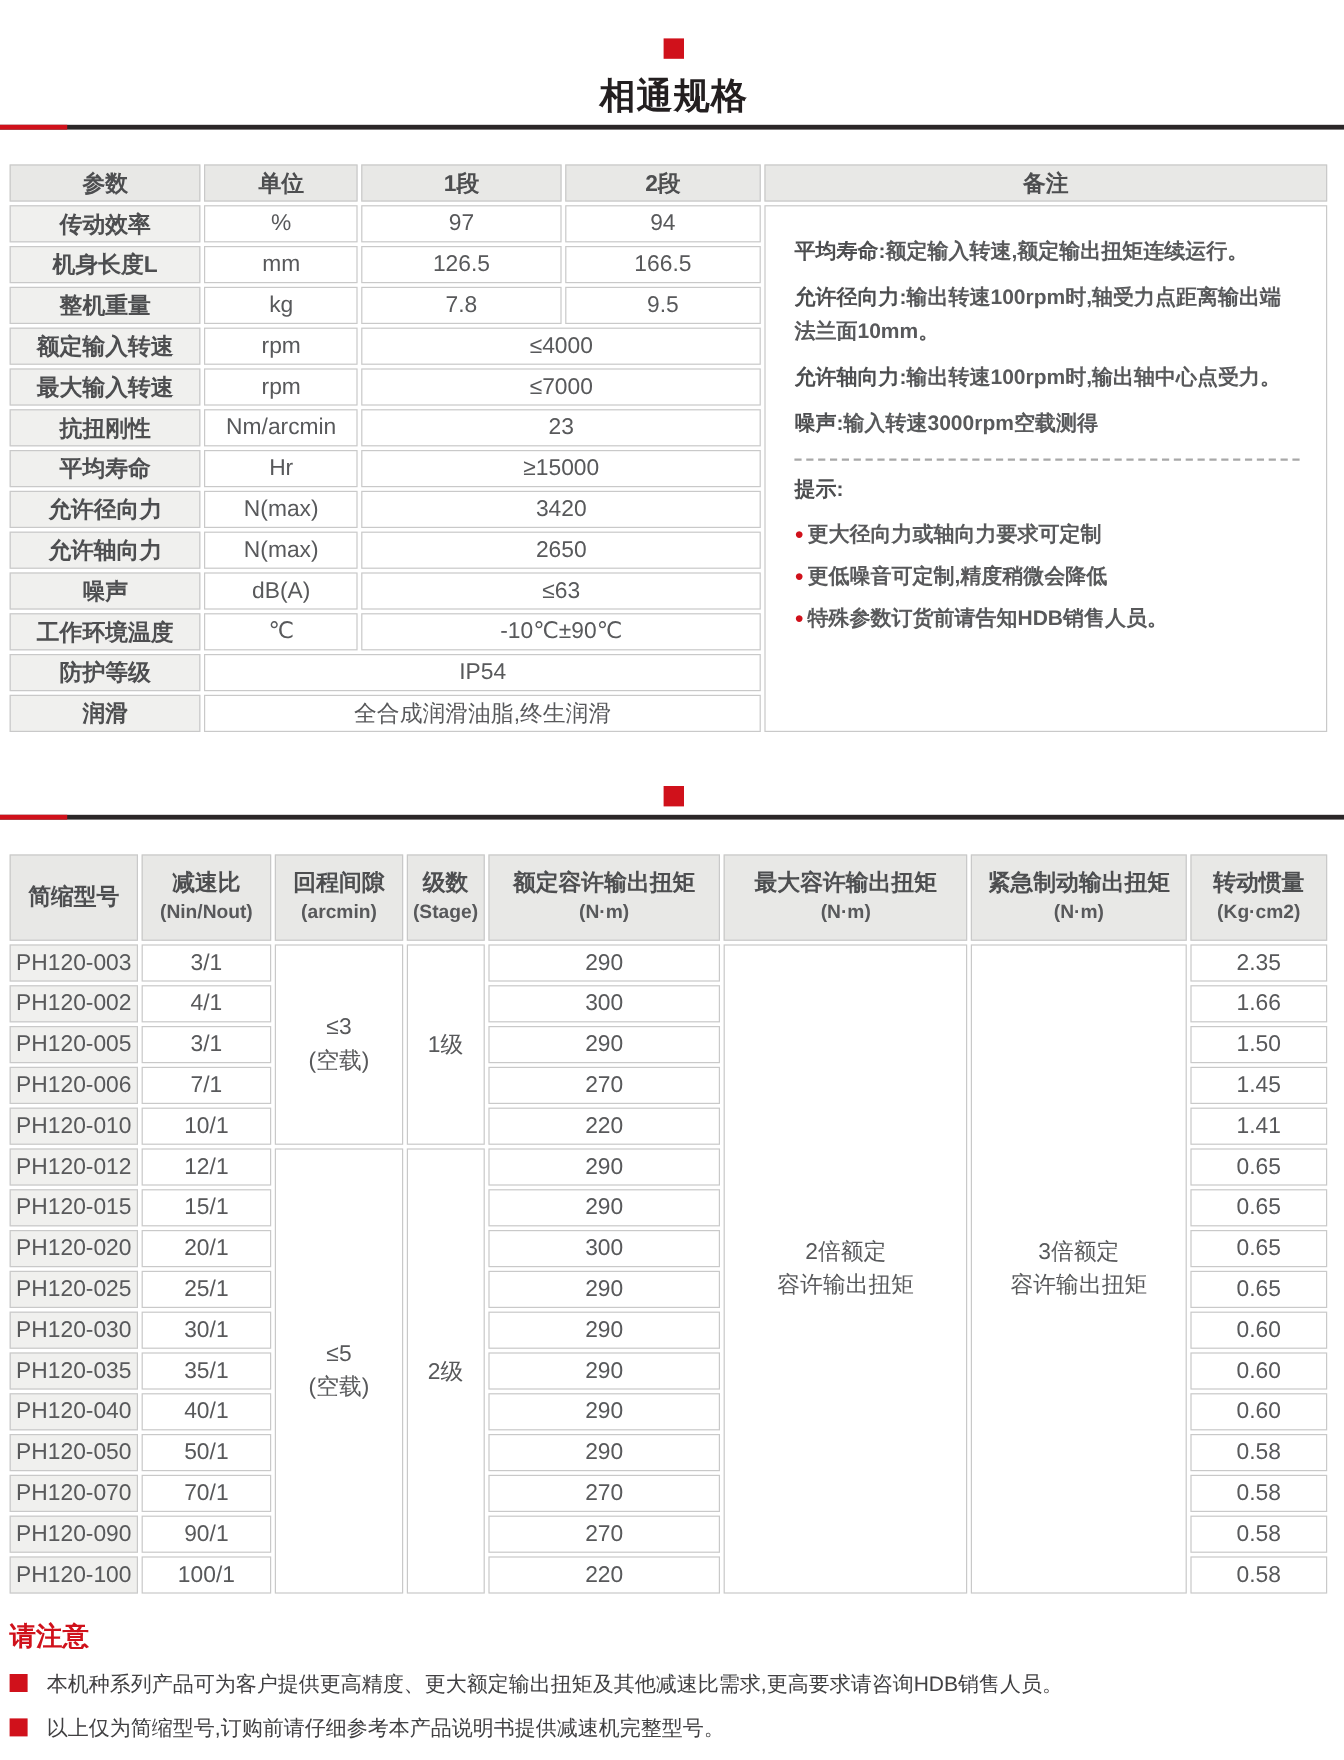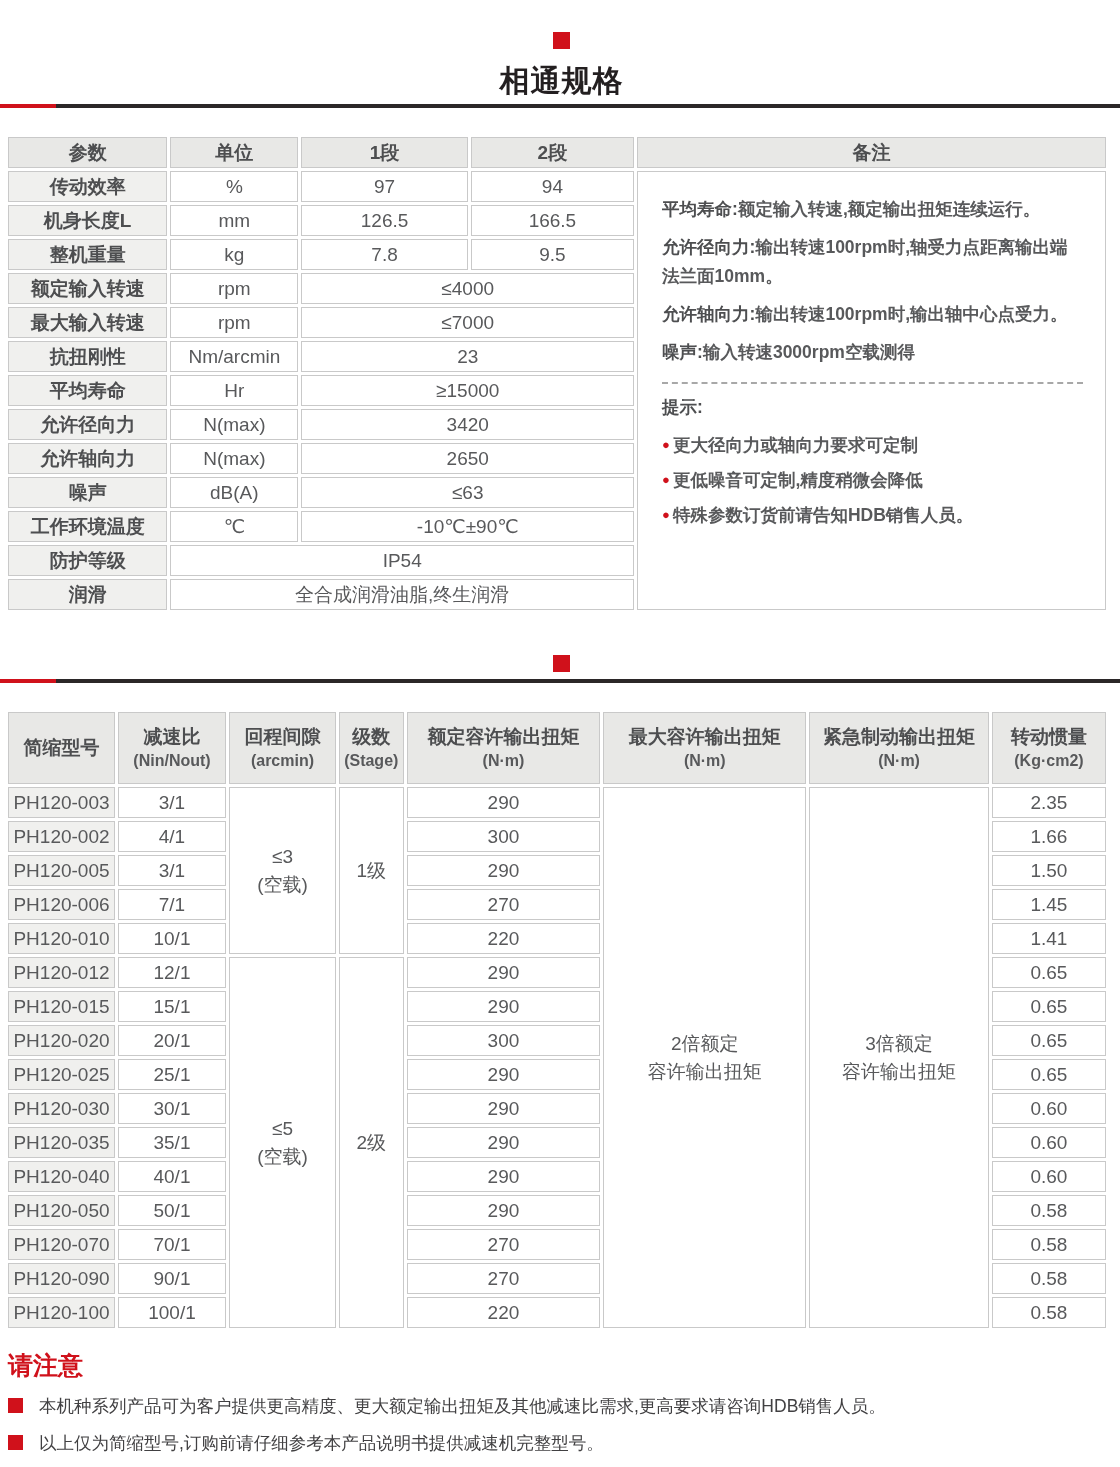--- a/index.html
+++ b/index.html
@@ -41,21 +41,21 @@
   .dash{border-top:2px dashed #a8a8a8;margin:15px 0 9px;}
   .tip{margin:5px 0;line-height:1.7;}
   .dot{color:var(--red);font-size:13px;margin-right:3px;vertical-align:2px;}
   
   .hcn{font-weight:bold;color:var(--lbl);font-size:19px;line-height:1.25;}
   .hsub{font-weight:bold;color:var(--txt);font-size:16px;line-height:1.25;margin-top:2px;}
   .group div,.span2 div{line-height:1.45;}
   .t2 th{height:72px;}
   
   .notes{margin:18px 8px 24px 8px;}
-  .notes-title{color:var(--red);font-size:25px;font-weight:bold;margin:0 0 4px 0;}
+  .notes-title{color:var(--red);font-size:22px;font-weight:bold;margin:0 0 4px 0;}
   .note{display:flex;align-items:flex-start;margin-top:13px;}
   .nsq{width:15px;height:15px;background:var(--red);flex:0 0 auto;margin:3px 16px 0 0;}
   .ntext{font-size:17.5px;color:#414042;line-height:1.35;}
 </style>
 </head>
 <body>
 
 <div>
 
   <div class="sec-title">

